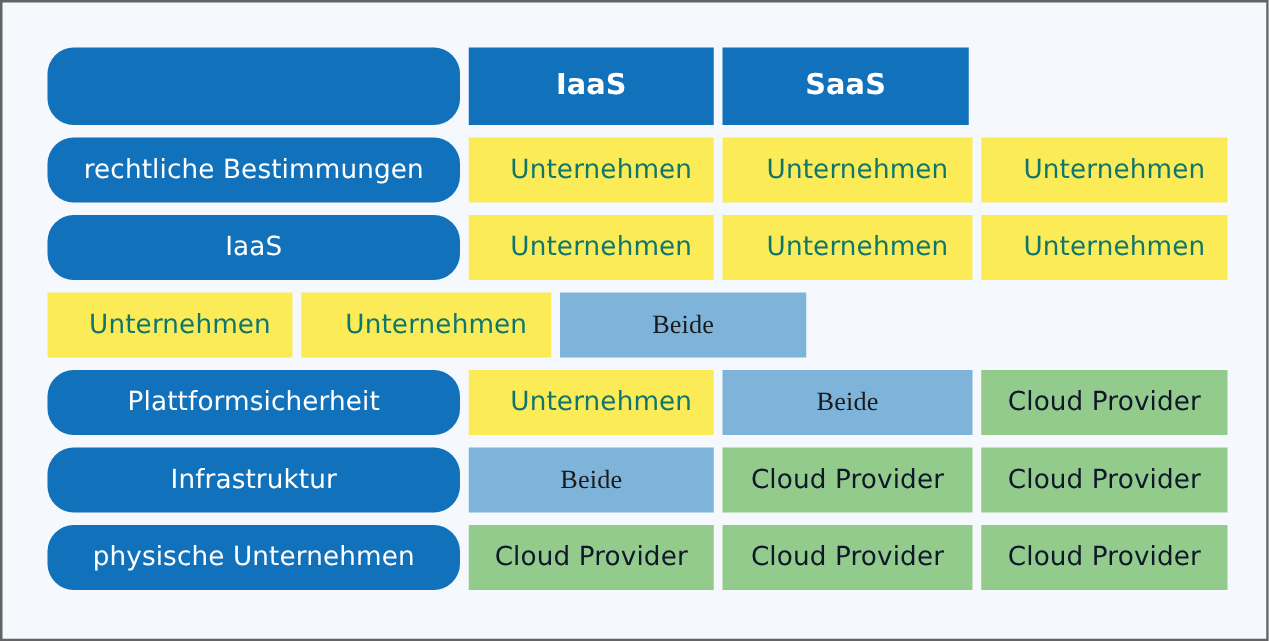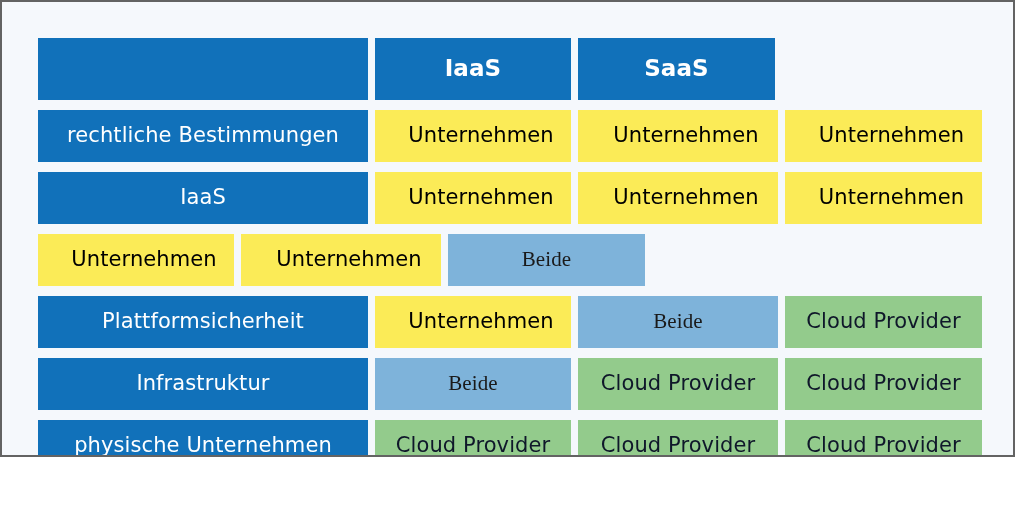--- a/index.html
+++ b/index.html
@@ -7,21 +7,21 @@
     margin: 0;
     padding: 0;
     background: #ffffff;
   }
   body {
     font-family: "DejaVu Sans", "Liberation Sans", sans-serif;
   }
   .figure-frame {
     position: relative;
     width: 1015px;
-    height: 457px;
+    height: 513px;
     box-sizing: border-box;
     background: #f5f8fc;
     border: 2px solid #636363;
     overflow: hidden;
   }
   .matrix {
     position: absolute;
     left: 36px;
     top: 36px;
     width: 943px;
@@ -49,40 +49,41 @@
     line-height: 1.1;
     letter-spacing: 0.1px;
     padding: 0 8px;
     white-space: nowrap;
   }
   .cell-label {
     width: 330px;
     flex: 0 0 330px;
     background: #1171ba;
     color: #ffffff;
+    border-radius: 21px;
   }
   .cell-label.blank {
     background: #1171ba;
   }
   .cell-value {
     flex: 1 1 0;
   }
   .col-iaas   { flex: 0 0 196px; }
   .col-paas   { flex: 0 0 200px; }
   .col-saas   { flex: 0 0 197px; }
 
   .head {
     background: #1171ba;
     color: #ffffff;
     font-weight: bold;
     font-size: 23px;
   }
   .v-unternehmen {
     background: #fbeb57;
-    color: #000000;
+    color: #0f766e;
     padding-left: 24px;
   }
   .v-beide {
     background: #7eb3da;
     color: #1a1a1a;
     font-family: Liberation Serif, serif;
   }
   .v-cloud {
     background: #93cb8c;
     color: #0f172a;

